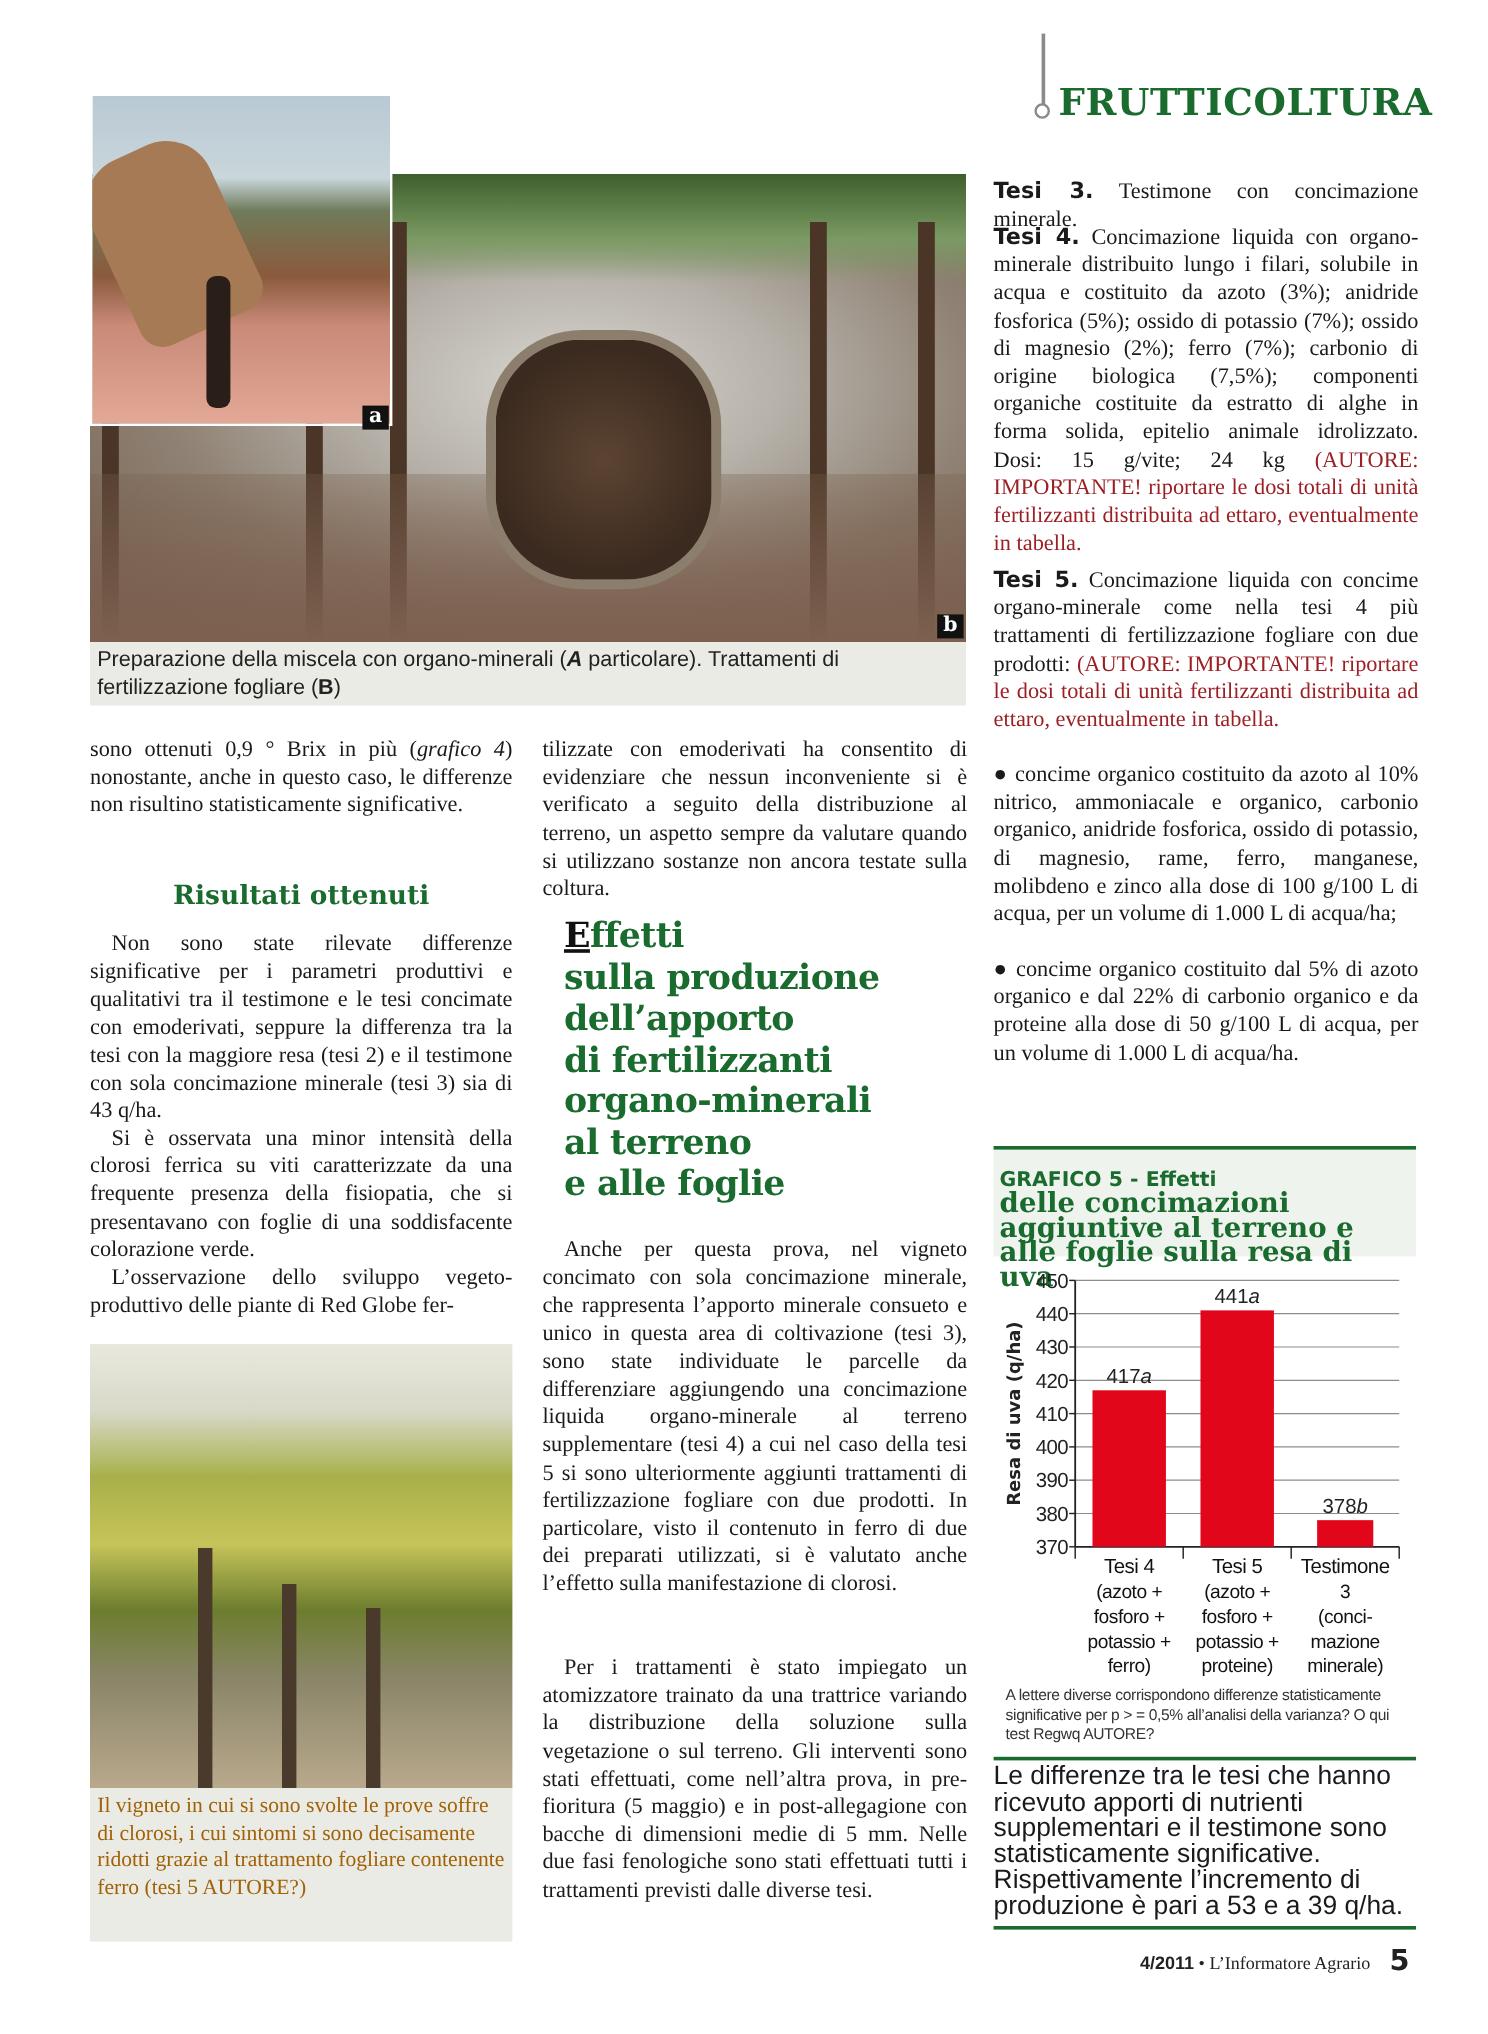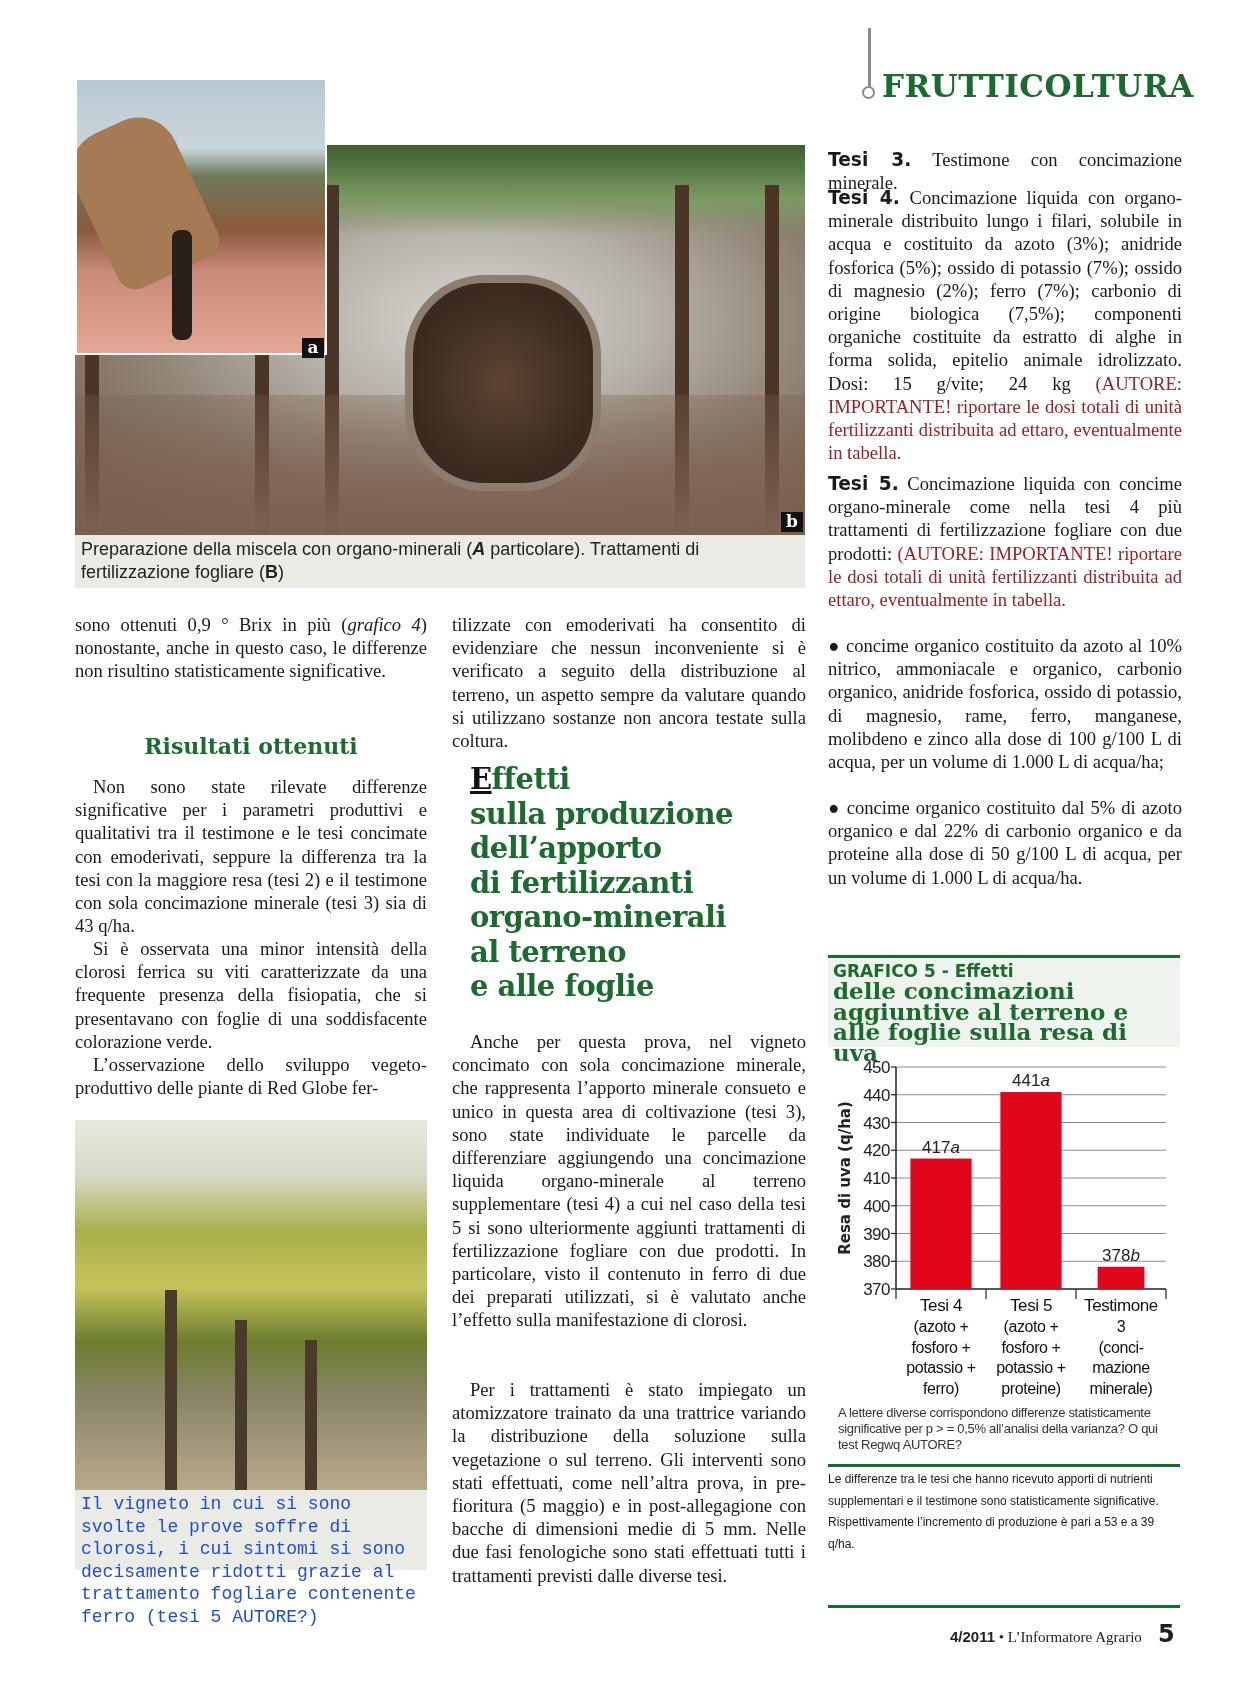--- a/index.html
+++ b/index.html
@@ -28,33 +28,33 @@
   .col2 { left:452px; width:354px; }
   .col3 { left:828px; width:354px; }
   .indent { text-indent:18px; }
   .h-risultati { left:75px; top:733px; width:352px; text-align:center; font-family:"DejaVu Serif", serif; font-weight:bold; font-size:22px; color:#1a6b2e; }
   .headline { left:470px; top:762px; width:330px; font-family:"DejaVu Serif", serif; font-weight:bold; font-size:29px; line-height:34.5px; color:#1a6b2e; letter-spacing:-0.5px; }
   .headline .dropE { color:#111; text-decoration:underline; text-decoration-thickness:3px; }
 
   .photo-c { left:75px; top:1120px; width:352px; height:370px; overflow:hidden;
     background: linear-gradient(180deg,#e9e8de 0%, #d8d9c9 15%, #a8b04a 30%, #c6c45a 45%, #6c7d2e 60%, #8a8568 75%, #b9a98c 100%); }
   .photo-c .trunk { position:absolute; bottom:0; width:12px; height:200px; background:#4a3a2b; }
-  .caption-c { left:75px; top:1490px; width:352px; height:80px; background:#ebebe6; font-family:Liberation Mono, monospace; font-size:18px; line-height:22.5px; padding:3px 6px; box-sizing:border-box; color:#1d4ed8; }
+  .caption-c { left:75px; top:1490px; width:352px; height:128px; background:#ebebe6; font-family:Liberation Serif, serif; font-size:18px; line-height:22.5px; padding:3px 6px; box-sizing:border-box; color:#a16207; }
 
   .red { color:#9b1f24; }
   .bold-sans { font-family:"DejaVu Sans", sans-serif; font-weight:bold; }
 
   
-  .chart-head { left:828px; top:955px; width:352px; height:92px; background:#eef3ee; border-top:3px solid #1a6b2e; box-sizing:border-box; padding:3px 5px; }
+  .chart-head { left:828px; top:955px; width:352px; height:92px; background:#eef3ee; border-top:3px solid #1a6b2e; box-sizing:border-box; padding:15px 5px; }
   .chart-head .t1 { font-family:"DejaVu Sans", sans-serif; font-weight:bold; font-size:17px; color:#1a6b2e; line-height:20px; }
   .chart-head .t2 { font-family:"DejaVu Serif", serif; font-weight:bold; font-size:23px; color:#1a6b2e; line-height:20.5px; }
   .chart-svg { left:828px; top:1055px; width:352px; height:350px; }
   .chart-note { left:838px; top:1405px; width:340px; font-family:"Liberation Sans", sans-serif; font-size:13px; line-height:16px; color:#333; letter-spacing:-0.3px; }
   .rule-green { left:828px; height:3px; width:352px; background:#1a6b2e; }
-  .summary { left:828px; top:1469px; width:352px; font-family:"Liberation Sans", sans-serif; font-size:12px; line-height:21.5px; color:#1a1a1a; }
+  .summary { left:828px; top:1469px; width:352px; font-family:"Liberation Sans", sans-serif; font-size:22px; line-height:21.5px; color:#1a1a1a; }
 
   .footer { left:950px; top:1628px; font-size:15px; color:#222; }
   .footer .issue { font-family:"Liberation Sans", sans-serif; font-weight:bold; }
   .page-num { left:1158px; top:1620px; font-family:"DejaVu Sans", sans-serif; font-weight:bold; font-size:24px; color:#222; }
 </style>
 </head>
 <body>
 
 <div class="abs section-rule"></div>
 <div class="abs section-dot"></div>

